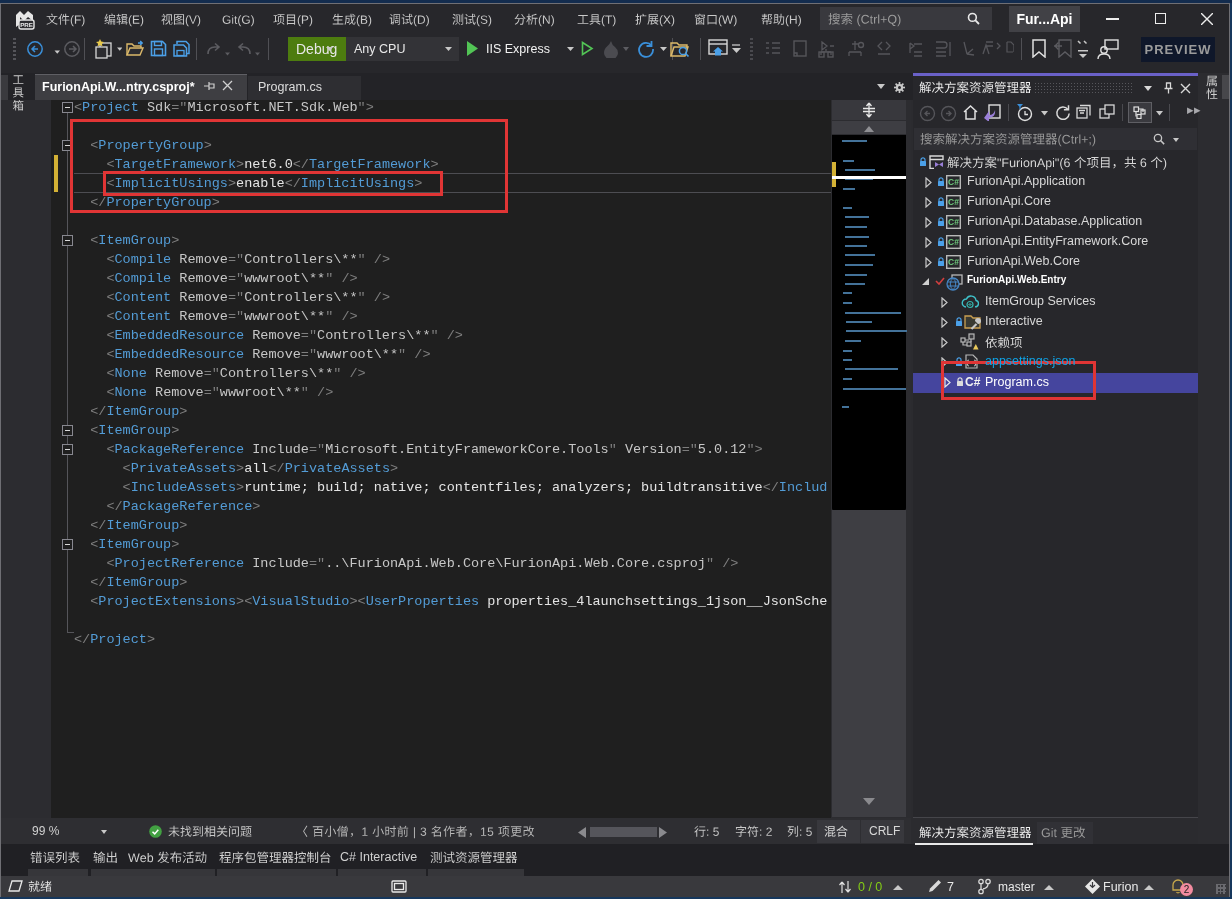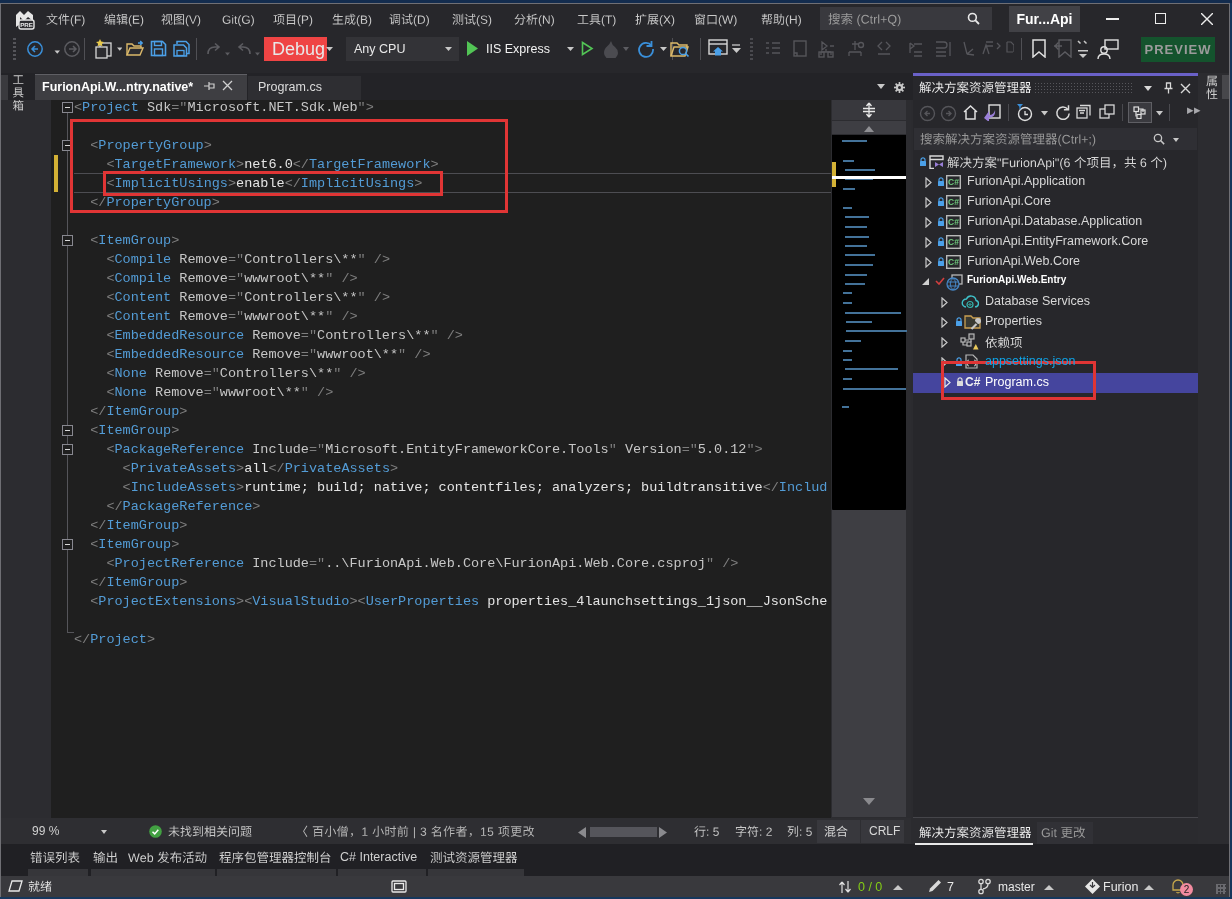--- a/index.html
+++ b/index.html
@@ -99,21 +99,21 @@
   <div class="abs" style="left:196px;top:38px;width:1px;height:22px;background:#505055"></div>
 
   <svg class="ic" style="left:204px;top:41px" width="58" height="16" viewBox="0 0 58 16">
     <path d="M4 13 q0-7 7-7 h4 m-4-3.5 l4 3.5 -4 3.5" fill="none" stroke="#5c5c61" stroke-width="1.6"></path>
     <path d="M21 11.5 l5 0 l-2.5 3z" fill="#5c5c61"></path>
     <path d="M46 13 q0-7 -7-7 h-4 m4-3.5 l-4 3.5 4 3.5" fill="none" stroke="#5c5c61" stroke-width="1.6"></path>
     <path d="M51 11.5 l5 0 l-2.5 3z" fill="#5c5c61"></path>
   </svg>
   <div class="abs" style="left:268px;top:38px;width:1px;height:22px;background:#505055"></div>
 
-  <div class="abs" style="left:264px;top:37px;width:63px;height:24px;background:#ef4444;color:#e8e8e8;font-size:18px;line-height:24px;padding-left:8px">Debug</div>
+  <div class="abs" style="left:288px;top:37px;width:63px;height:24px;background:#4d7c0f;color:#e8e8e8;font-size:14px;line-height:24px;padding-left:8px">Debug</div>
   <svg class="ic" style="left:325px;top:46px" width="10" height="8">
       <path d="M1 1 l3.5 4 3.5-4z" fill="#c8c8c8"></path>
     </svg>
 
   <div class="abs" style="left:346px;top:37px;width:113px;height:24px;background:#333337;color:#e8e8e8;font-size:12.5px;line-height:24px;padding-left:8px">Any CPU</div>
   <svg class="ic" style="left:444px;top:46px" width="10" height="8">
       <path d="M1 1 l3.5 4 3.5-4z" fill="#c8c8c8"></path>
     </svg>
 
   <svg class="ic" style="left:466px;top:41px" width="13" height="15">
@@ -192,24 +192,24 @@
       <path d="M2 11 h10 v1.5 h-10z"></path>
       <path d="M3 15 l4 4 4-4z"></path>
     </svg>
 
   <svg class="ic" style="left:1097px;top:38px" width="22" height="22" viewBox="0 0 22 22" fill="none" stroke="#e0e0e0" stroke-width="1.4">
     <rect x="8" y="2" width="13" height="9"></rect>
     <circle cx="7" cy="12" r="3.2"></circle>
     <path d="M1 21 q0-5 6-5 q6 0 6 5"></path>
   </svg>
 
-  <div class="abs" style="left:1141px;top:37px;width:74px;height:25px;background:#14532d;color:#9b9b9b;font-weight:bold;font-size:13px;letter-spacing:1px;text-align:center;line-height:25px">PREVIEW</div>
+  <div class="abs" style="left:1141px;top:37px;width:74px;height:25px;background:#0f172a;color:#9b9b9b;font-weight:bold;font-size:13px;letter-spacing:1px;text-align:center;line-height:25px">PREVIEW</div>
 
   <div class="abs" style="left:35px;top:74px;width:212px;height:26px;background:#3e3e42;border-top:1px solid #5f5f64"></div>
-  <div class="abs" style="left:42px;top:80px;width:160px;height:16px;color:#ffffff;font-weight:bold;font-size:12.5px">FurionApi.W...ntry.native*</div>
+  <div class="abs" style="left:42px;top:80px;width:160px;height:16px;color:#ffffff;font-weight:bold;font-size:12.5px">FurionApi.W...ntry.csproj*</div>
   <svg class="ic" style="left:203px;top:80px" width="12" height="12" viewBox="0 0 12 12">
       <path d="M4 1 h4 v5 h-4z M2 6 h8 M6 6 v5" stroke="#d0d0d0" stroke-width="1.2" fill="none" transform="rotate(90 6 6)"></path>
     </svg>
   <svg class="ic" style="left:222px;top:80px" width="11" height="11">
       <path d="M1 1 L10 10 M10 1 L1 10" stroke="#d0d0d0" stroke-width="1.3"></path>
     </svg>
   <div class="abs" style="left:248px;top:76px;width:113px;height:24px;background:#2e2e32"></div>
   <div class="abs" style="left:258px;top:80px;width:90px;height:16px;color:#dcdcdc;font-size:12.5px">Program.cs</div>
 
   <svg class="ic" style="left:876px;top:83px" width="11" height="8">
@@ -566,22 +566,22 @@
     </svg>
   <div class="abs" style="left:1180px;top:883px;width:13px;height:13px;border-radius:50%;background:#f28ba0;color:#222;font-size:10px;text-align:center;line-height:13px">2</div>
   <div class="abs" style="left:1216px;top:884px;width:10px;height:10px;background-image:repeating-linear-gradient(90deg,#6a6a6f 0 1.5px,transparent 1.5px 3.5px),repeating-linear-gradient(#6a6a6f 0 1.5px,transparent 1.5px 3.5px)"></div>
 
   <div class="abs" style="left:967px;top:174px;width:230px;height:16px;color:#d8d8d8;font-size:12.5px">FurionApi.Application</div>
     <div class="abs" style="left:967px;top:194px;width:230px;height:16px;color:#d8d8d8;font-size:12.5px">FurionApi.Core</div>
     <div class="abs" style="left:967px;top:214px;width:230px;height:16px;color:#d8d8d8;font-size:12.5px">FurionApi.Database.Application</div>
     <div class="abs" style="left:967px;top:234px;width:230px;height:16px;color:#d8d8d8;font-size:12.5px">FurionApi.EntityFramework.Core</div>
     <div class="abs" style="left:967px;top:254px;width:230px;height:16px;color:#d8d8d8;font-size:12.5px">FurionApi.Web.Core</div>
     <div class="abs" style="left:967px;top:274px;width:230px;height:16px;color:#ffffff;font-weight:bold;font-size:10px">FurionApi.Web.Entry</div>
-    <div class="abs" style="left:985px;top:294px;width:210px;height:16px;color:#d8d8d8;font-size:12.5px">Database Services</div>
-    <div class="abs" style="left:985px;top:314px;width:210px;height:16px;color:#d8d8d8;font-size:12.5px">Properties</div>
+    <div class="abs" style="left:985px;top:294px;width:210px;height:16px;color:#d8d8d8;font-size:12.5px">ItemGroup Services</div>
+    <div class="abs" style="left:985px;top:314px;width:210px;height:16px;color:#d8d8d8;font-size:12.5px">Interactive</div>
     <div class="abs" style="left:985px;top:354px;width:210px;height:16px;color:#0ea5e9;font-size:12.5px">appsettings.json</div>
 
   <svg class="abs" style="left:0;top:0;pointer-events:none" width="1232" height="899">
       <defs>
         <path id="n6587" d="M42 -82C45 -77 48 -71 50 -67L58 -69C57 -73 53 -80 50 -85ZM5 -66V-59H21C26 -44 34 -31 45 -20C34 -11 20 -4 4 1C5 2 8 6 8 8C25 2 39 -5 50 -15C62 -5 75 3 92 7C93 5 95 2 97 0C81 -4 67 -11 56 -20C66 -30 74 -43 80 -59H95V-66ZM50 -25C41 -35 34 -46 28 -59H71C66 -46 59 -34 50 -25Z"></path>
         <path id="n4ef6" d="M32 -34V-27H60V8H68V-27H95V-34H68V-56H91V-64H68V-83H60V-64H47C48 -68 49 -73 50 -78L43 -79C41 -66 37 -53 31 -45C33 -44 36 -42 37 -41C40 -45 42 -50 45 -56H60V-34ZM27 -84C21 -68 13 -54 3 -44C4 -42 7 -38 8 -36C11 -40 14 -44 17 -48V8H24V-60C28 -67 31 -74 34 -82Z"></path>
         <path id="l28" d="M6 -26Q6 -40 11 -51Q15 -63 24 -72H33Q24 -62 19 -51Q15 -39 15 -26Q15 -12 19 -1Q23 10 33 21H24Q15 11 11 -1Q6 -12 6 -26Z"></path>
         <path id="l46" d="M18 -61V-36H56V-28H18V0H8V-69H57V-61Z"></path>
         <path id="l29" d="M27 -26Q27 -12 23 0Q18 11 9 21H1Q10 10 14 -1Q18 -12 18 -26Q18 -40 14 -51Q10 -62 1 -72H9Q18 -62 23 -51Q27 -40 27 -26Z"></path>
         <path id="n7f16" d="M4 -5 6 2C14 -2 24 -6 35 -10L33 -16C22 -12 11 -8 4 -5ZM6 -42C8 -43 10 -44 20 -45C17 -39 13 -34 12 -32C9 -28 7 -25 4 -25C5 -23 6 -20 7 -18C9 -19 12 -20 34 -26C34 -27 33 -30 33 -32L17 -28C24 -37 31 -49 36 -60L30 -63C29 -59 26 -55 24 -52L13 -50C19 -59 25 -71 29 -82L22 -84C18 -72 11 -59 9 -55C7 -52 6 -50 4 -49C5 -47 6 -44 6 -42ZM62 -35V-20H54V-35ZM68 -35H75V-20H68ZM48 -41V7H54V-14H62V5H68V-14H75V5H80V-14H87V1C87 1 87 2 86 2C85 2 84 2 81 2C82 3 83 6 83 7C87 7 89 7 91 6C93 5 93 4 93 1V-41L87 -41ZM80 -35H87V-20H80ZM60 -83C62 -80 64 -76 65 -73H41V-52C41 -36 40 -14 31 2C33 3 36 5 37 6C46 -10 48 -34 48 -50H92V-73H73C72 -76 70 -81 68 -85ZM48 -67H85V-56H48Z"></path>

